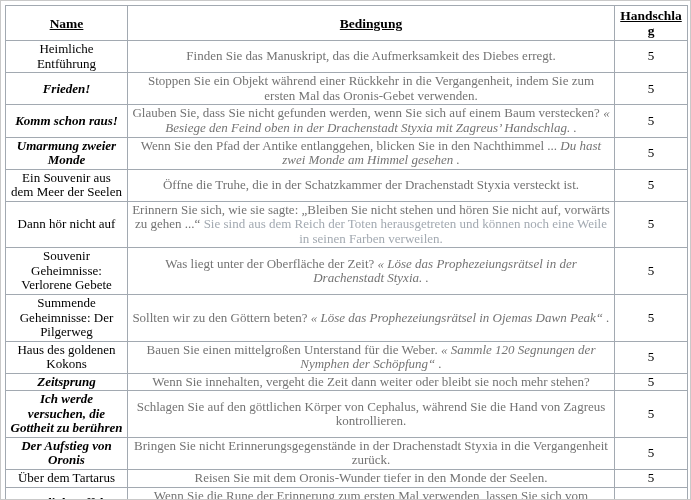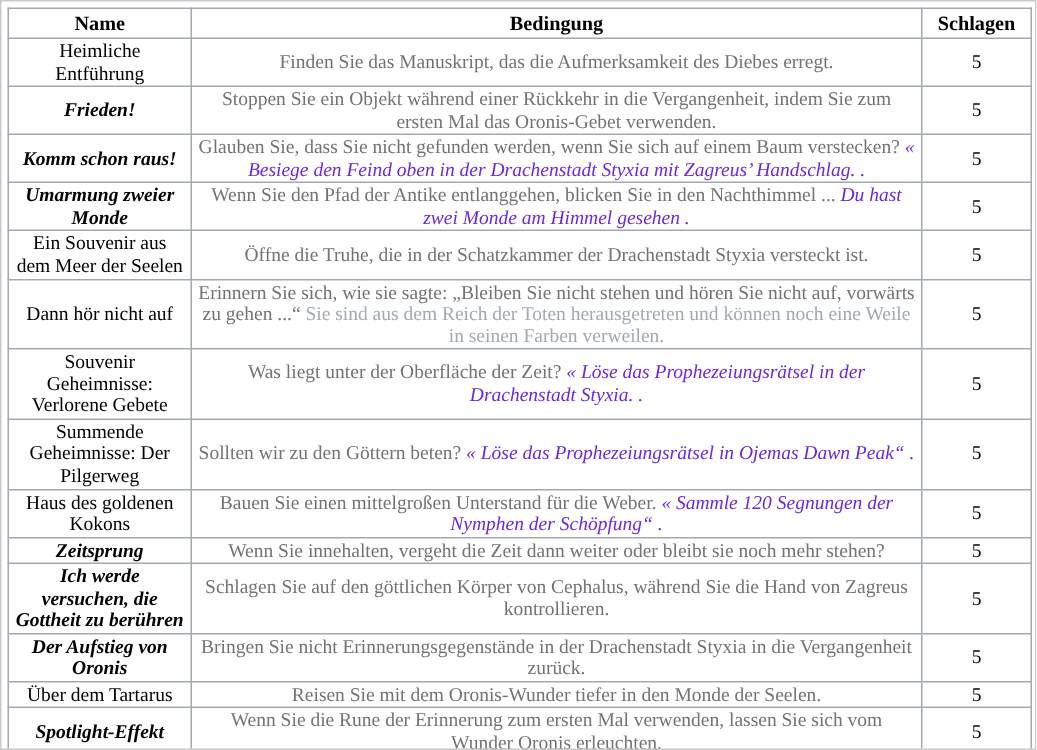--- a/index.html
+++ b/index.html
@@ -30,44 +30,45 @@
     border: 1px solid #a2a9b1;
     padding: 1px 4px;
     text-align: center;
     vertical-align: middle;
     overflow-wrap: break-word;
   }
   table.ach-table th {
     font-weight: bold;
     font-size: 13.5px;
     padding: 2px 4px;
+    text-decoration: underline;
   }
   col.c-name { width: 122px; }
   col.c-cond { width: 487px; }
   col.c-reward { width: 73px; }
   td.name-cell.bold { font-weight: bold; font-style: italic; }
   .seg-normal { color: #737373; }
-  .seg-italic { color: #6d28d9; font-style: italic; }
+  .seg-italic { color: #737373; font-style: italic; }
   .seg-muted  { color: #a2a9b1; font-style: normal; text-align: center; }
 </style>
 </head>
 <body>
 
 <div class="frame">
   <table class="ach-table">
     <colgroup>
       <col class="c-name">
       <col class="c-cond">
       <col class="c-reward">
     </colgroup>
     <thead>
       <tr>
         <th>Name</th>
         <th>Bedingung</th>
-        <th>Schlagen</th>
+        <th>Handschlag</th>
       </tr>
     </thead>
     <tbody>
         <tr>
           <td class="name-cell">Heimliche Entführung</td>
           <td class="condition-cell"><span class="seg-normal">Finden Sie das Manuskript, das die Aufmerksamkeit des Diebes erregt.</span></td>
           <td class="reward-cell">5</td>
         </tr>
         <tr>
           <td class="name-cell bold">Frieden!</td>

